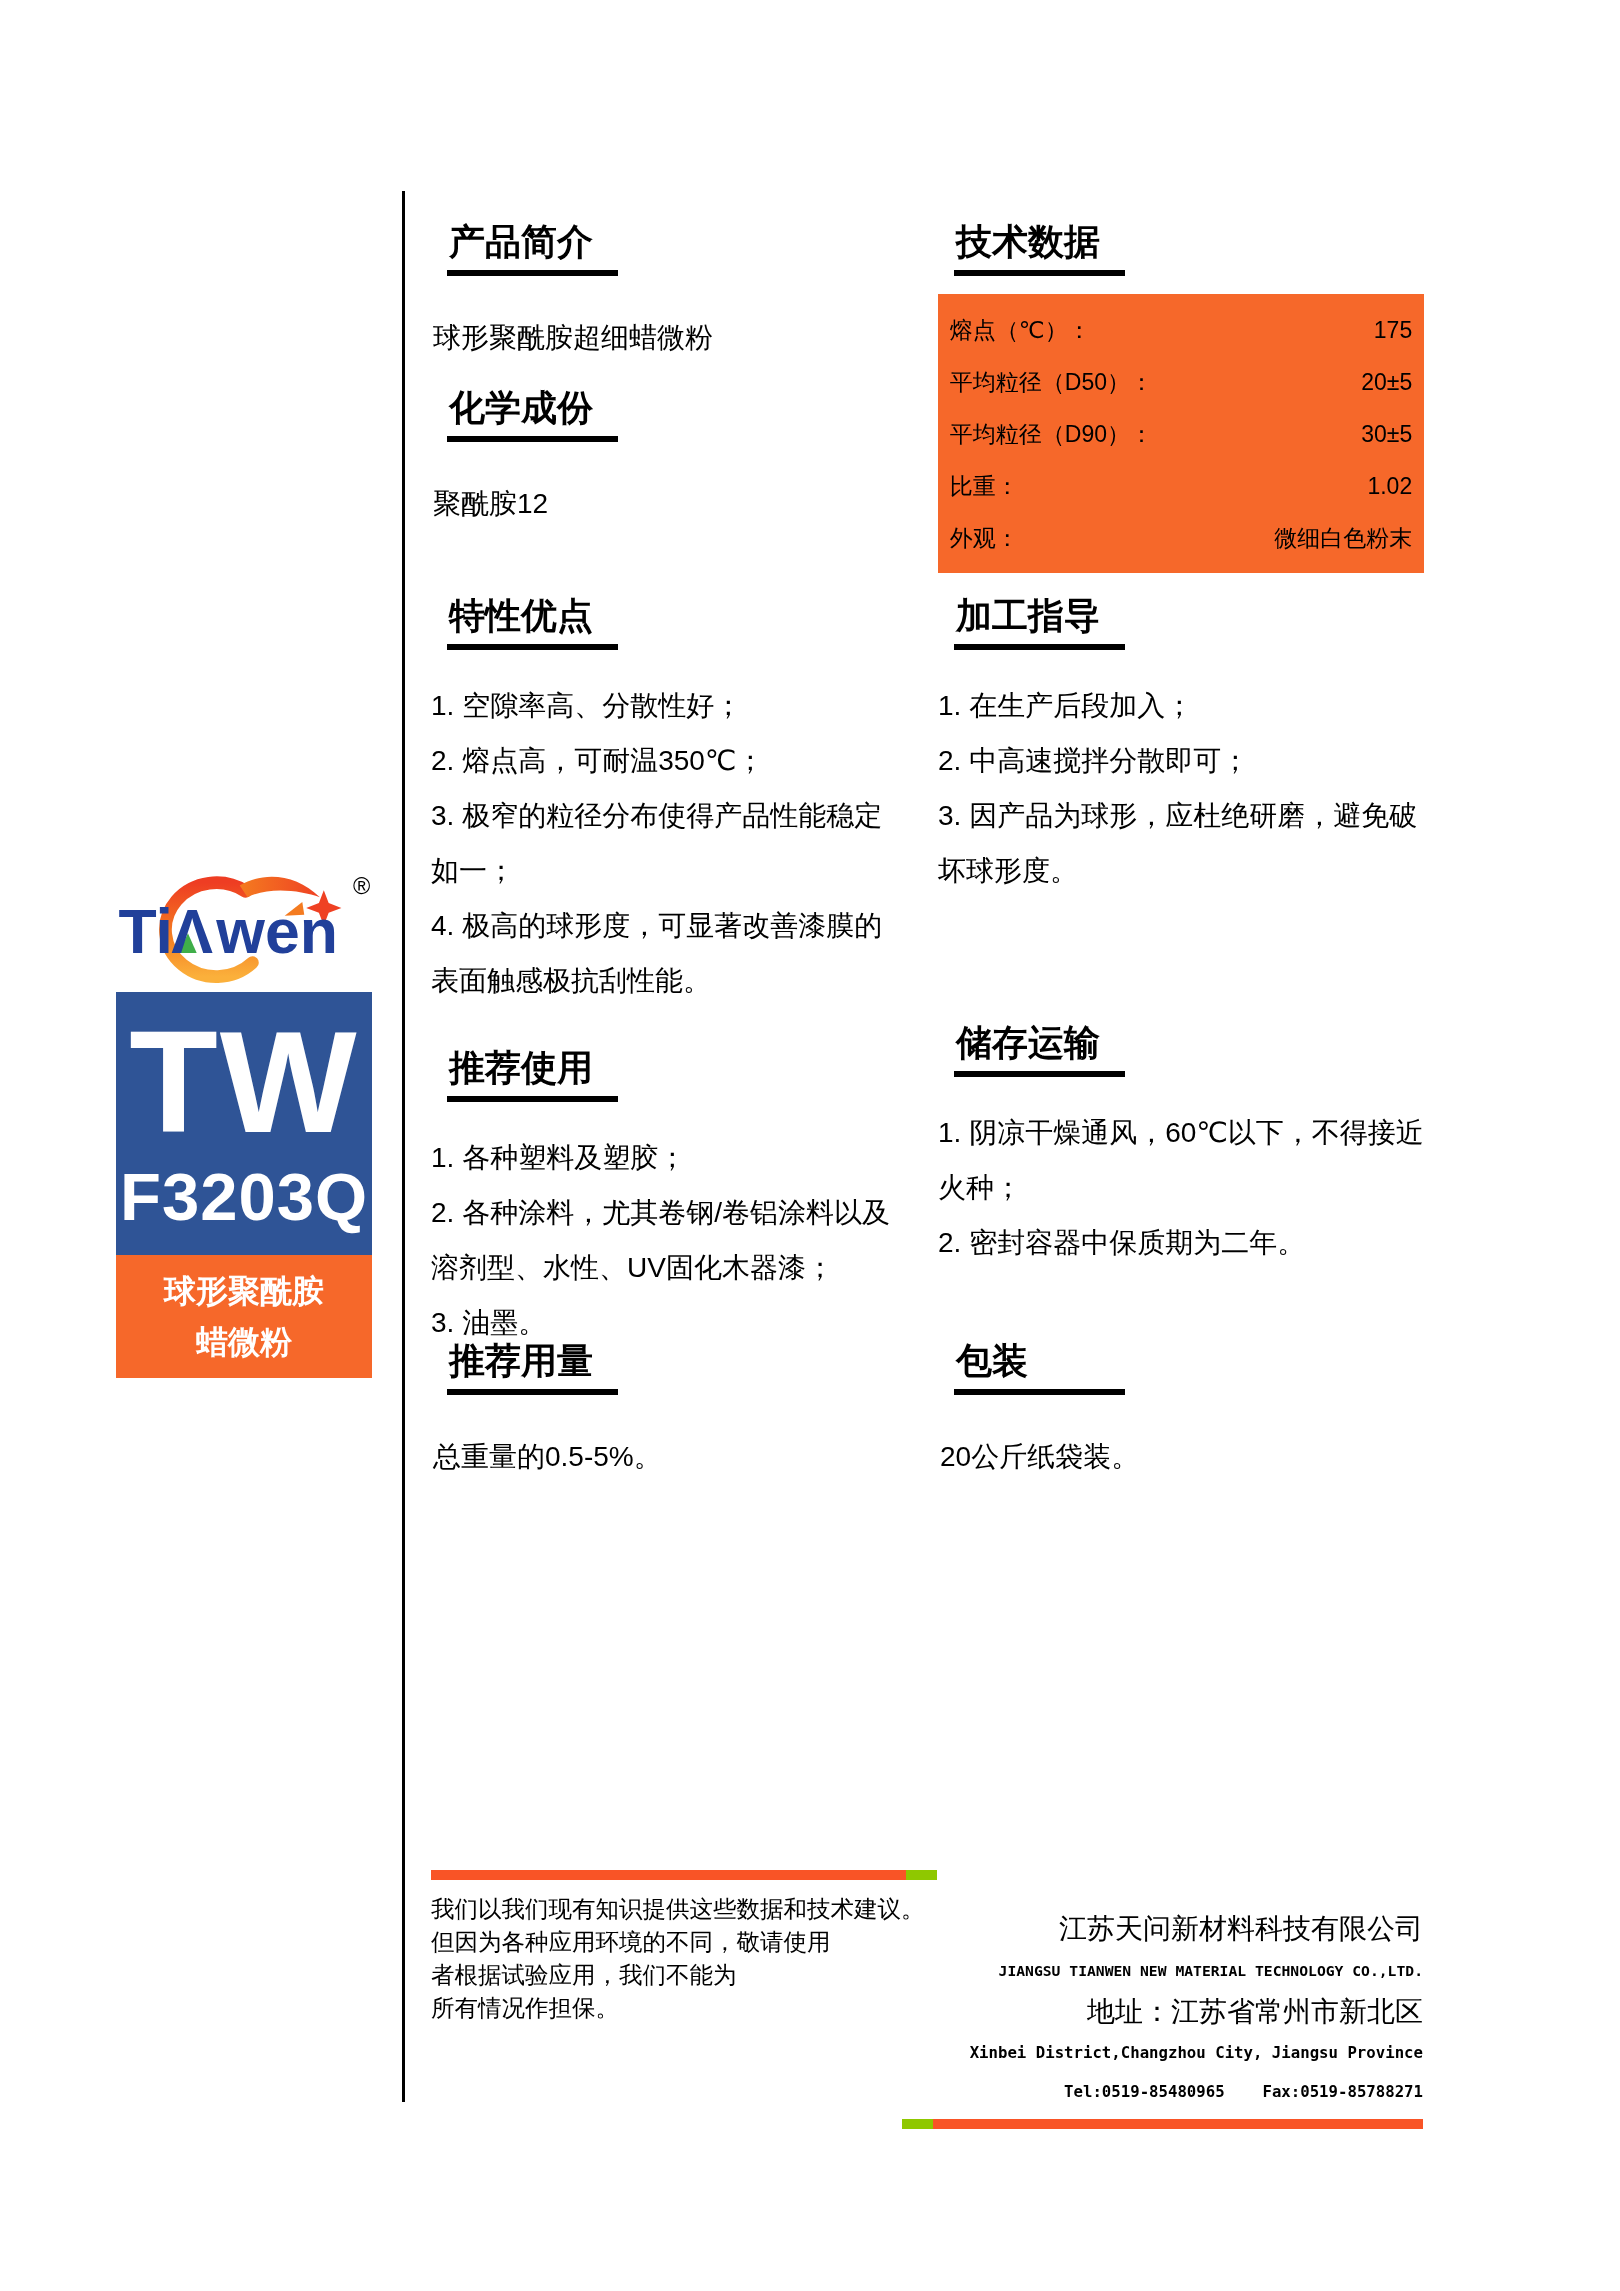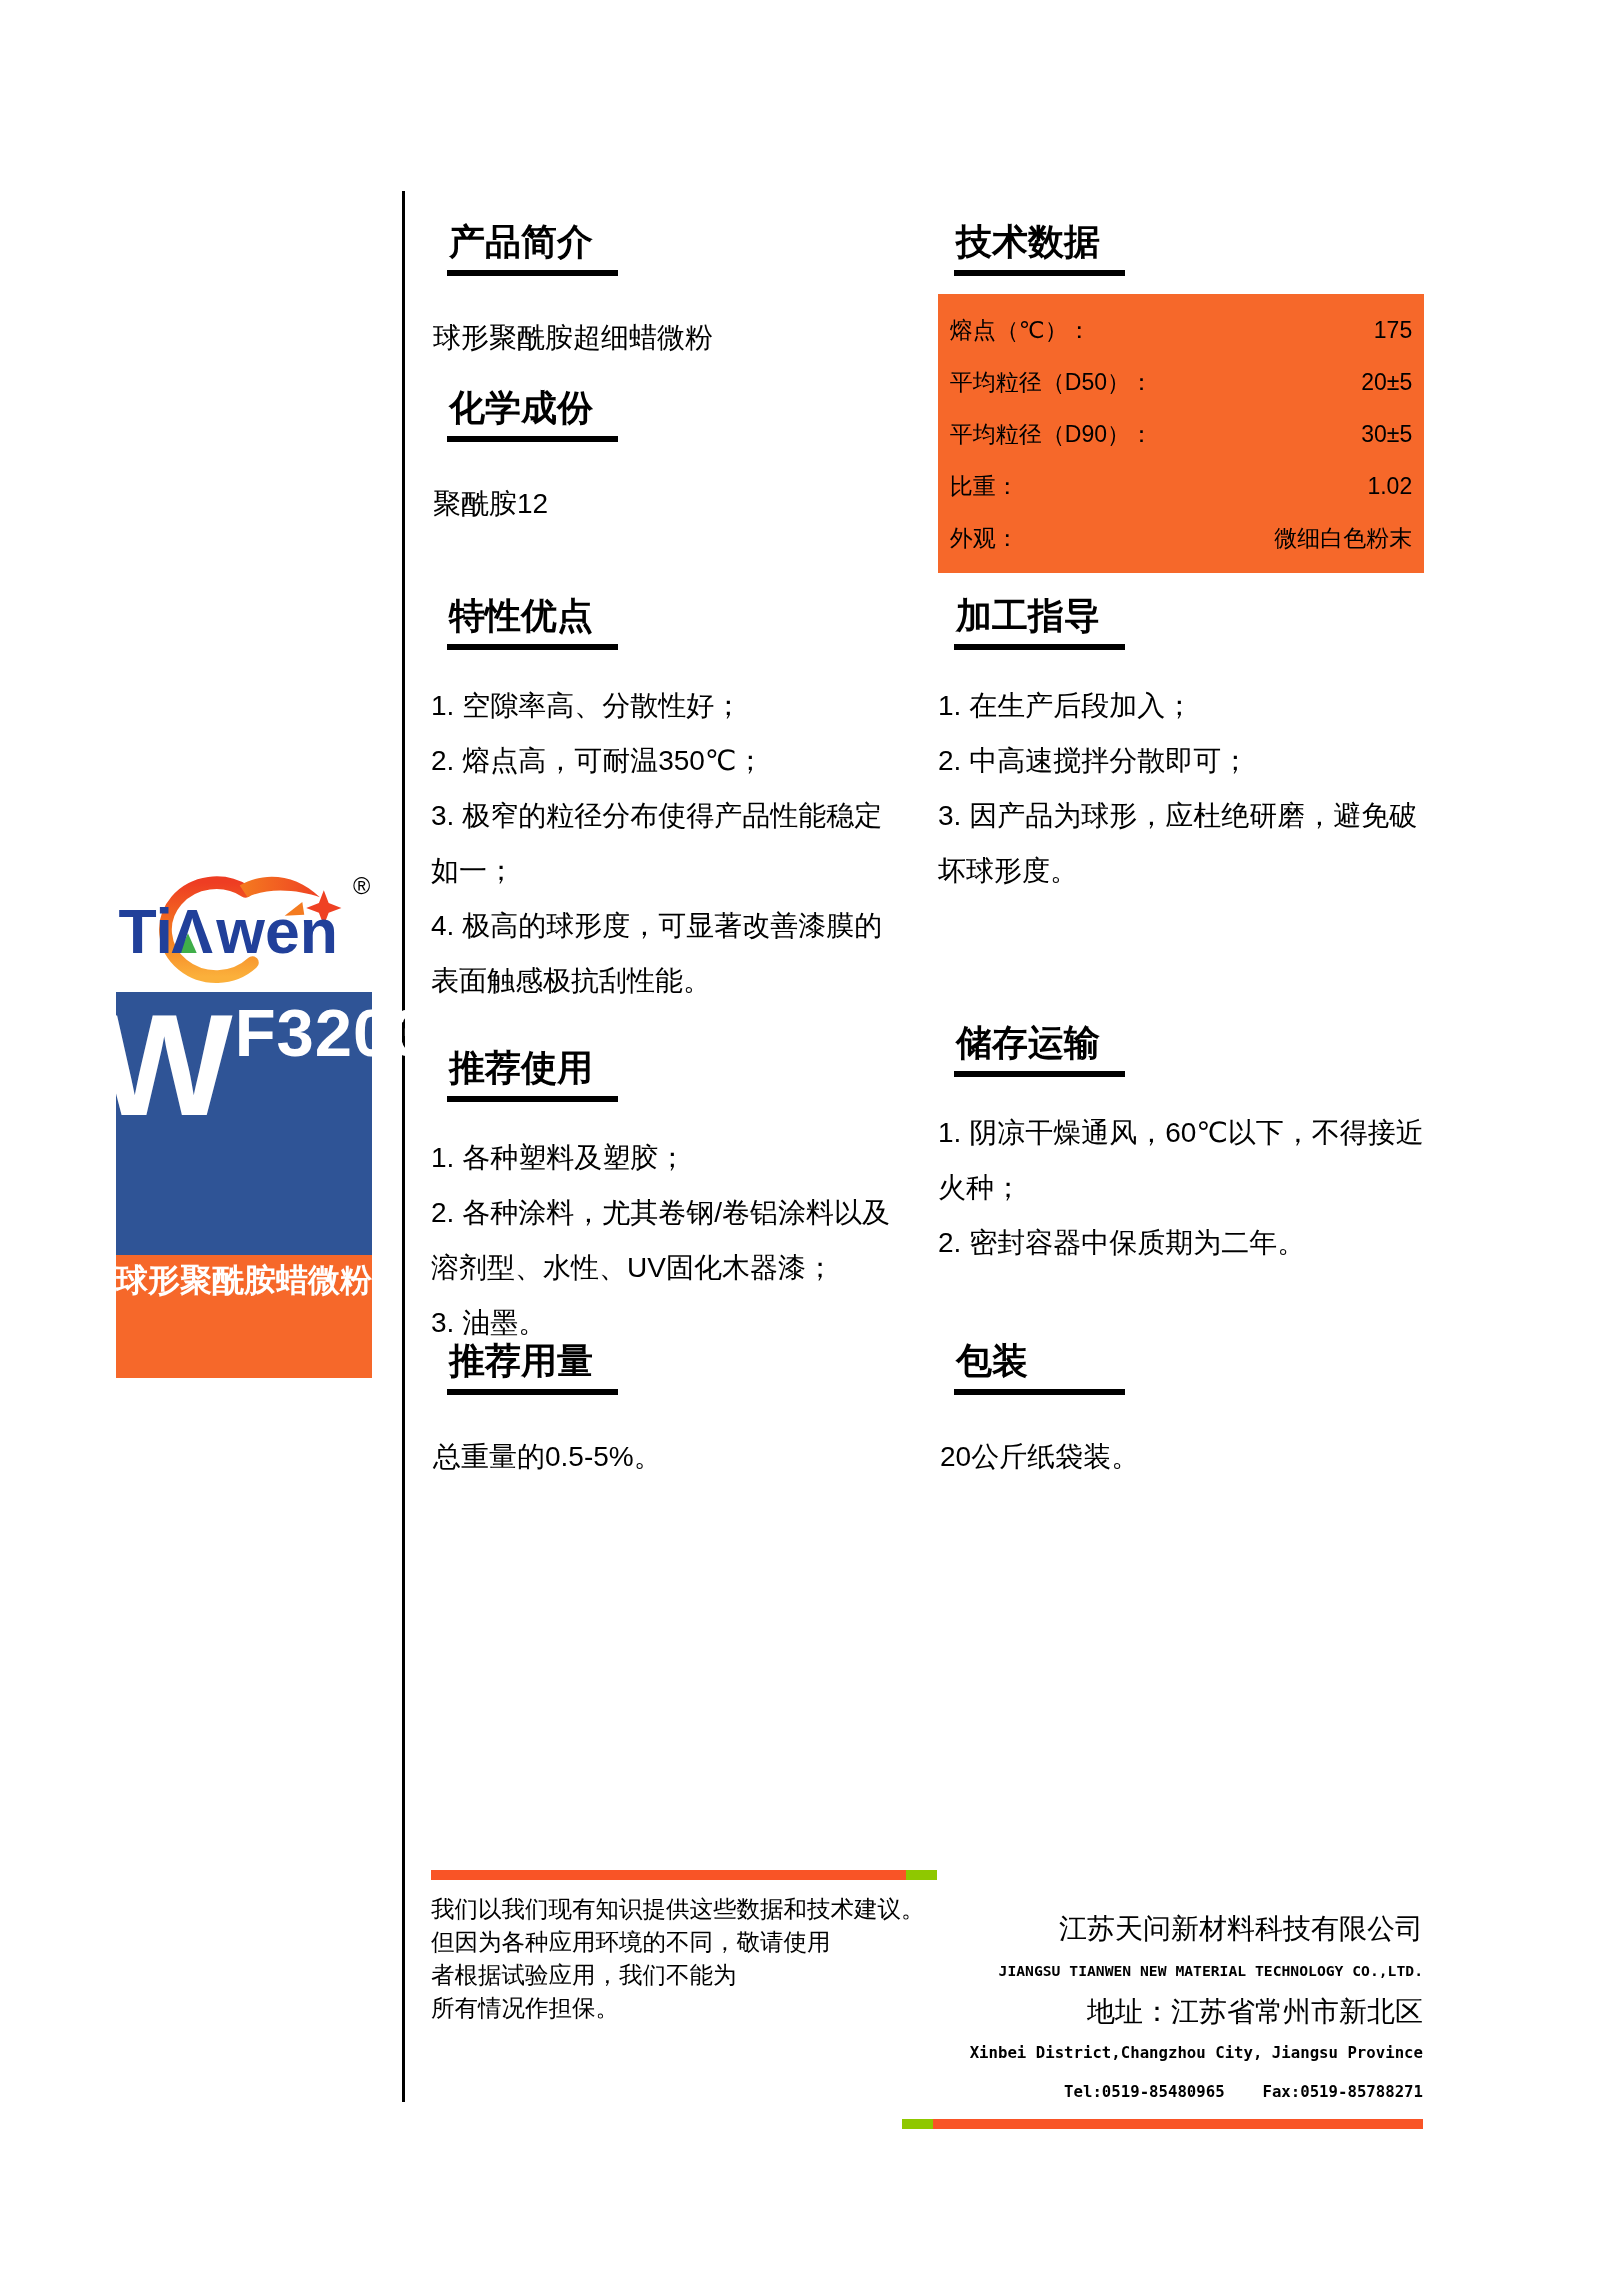--- a/index.html
+++ b/index.html
@@ -5,26 +5,26 @@
   html,body{margin:0;padding:0;background:#fff}
   .page{position:relative;width:1620px;height:2292px;background:#fff;overflow:hidden;
         font-family:"Liberation Sans","DejaVu Sans",sans-serif;color:#000}
 
   .vline{position:absolute;left:402px;top:191px;width:2.9px;height:1911px;background:#000}
 
   
   .sidebar{position:absolute;left:116px;top:861px;width:256px}
   .logo-wrap{position:relative;width:267px;height:131px}
   .brand-blue{height:263px;background:var(--brand-blue,#2F5496);color:#fff;text-align:center;
-              display:flex;flex-direction:row;justify-content:center}
+              display:flex;flex-direction:column;justify-content:center}
   .tw{font-size:145px;font-weight:bold;line-height:147px;letter-spacing:2px}
   .model{font-size:67px;font-weight:bold;line-height:82px;letter-spacing:1px}
   .brand-orange{height:123px;background:var(--orange,#F6682A);color:#fff;text-align:center;
                 font-weight:bold;font-size:32px;line-height:51px;
-                display:flex;justify-content:center}
+                display:flex;flex-direction:column;justify-content:center}
 
   
   .col{position:absolute;top:0;height:2292px}
   .col-left{left:431px;width:474px}
   .col-right{left:938px;width:486px}
   .sec{position:absolute;left:0;width:100%}
   .h{display:inline-block;margin:16px;font-size:36px;line-height:39px;font-weight:bold;
      border-bottom:6.9px solid #000;padding:0 21.6px 8.8px 2px;min-width:147px}
   .body{margin:26px 0 0 2px;font-size:28px;line-height:39px}
   .list{margin-top:11.8px}

